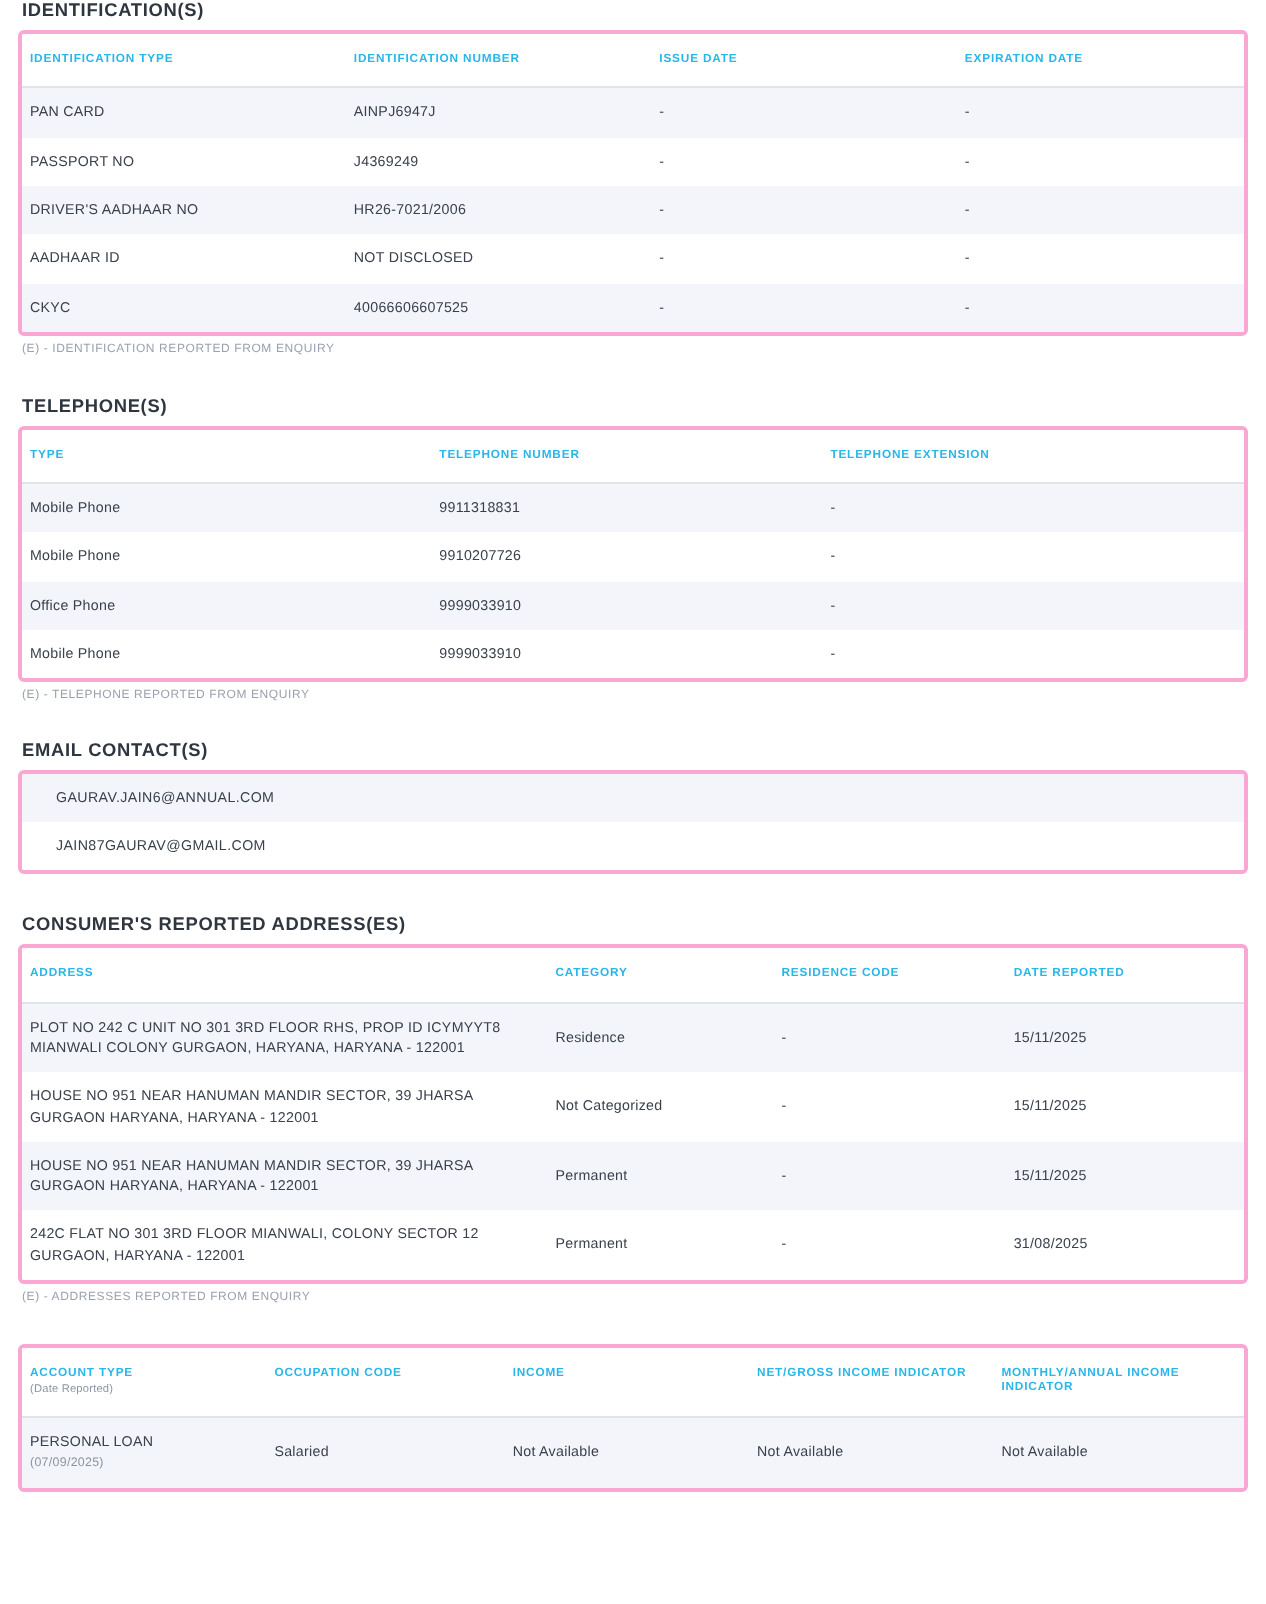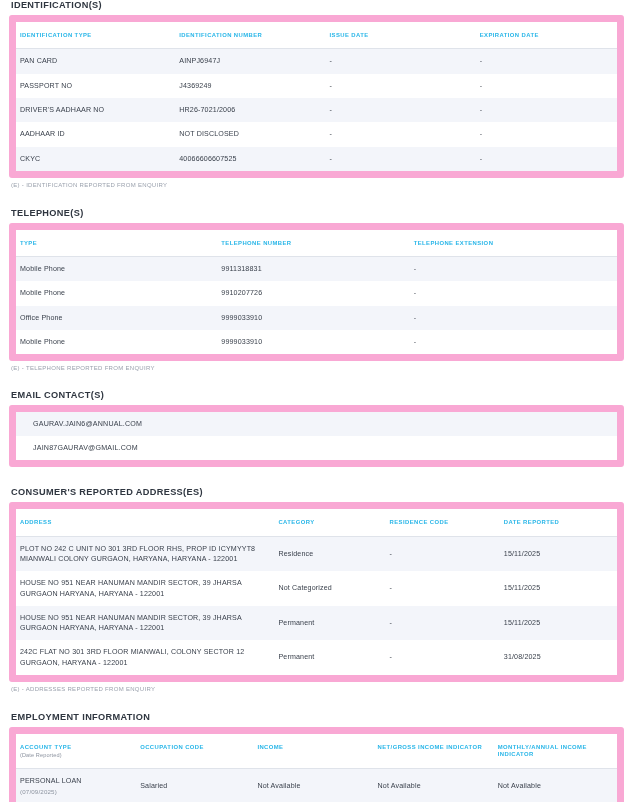--- a/index.html
+++ b/index.html
@@ -27,21 +27,21 @@
   }
   .section-title {
     font-size: 9.2px;
     font-weight: bold;
     letter-spacing: 0.35px;
     color: #2f3640;
     margin: 0 0 5px 2px;
     text-transform: uppercase;
   }
   .card {
-    border: 7px solid #f9a8d4;
+    border: 2px solid #f9a8d4;
     border-radius: 3px;
     background: #ffffff;
     overflow: hidden;
   }
   table.tbl {
     width: 100%;
     border-collapse: collapse;
     table-layout: fixed;
   }
   table.tbl thead th {
@@ -267,21 +267,20 @@
           </tr>
         </tbody>
       </table>
     </div>
     <div class="footnote">(e) - ADDRESSES REPORTED FROM ENQUIRY</div>
   </div>
 
   <div class="sp-4"></div>
 
   <div class="section">
-    <div class="section-title">EMPLOYMENT INFORMATION</div>
     <div class="card">
       <table class="tbl">
         <colgroup>
             <col style="width:20%">
             <col style="width:19.5%">
             <col style="width:20%">
             <col style="width:20%">
             <col style="width:20.5%">
           </colgroup>
         <thead>

